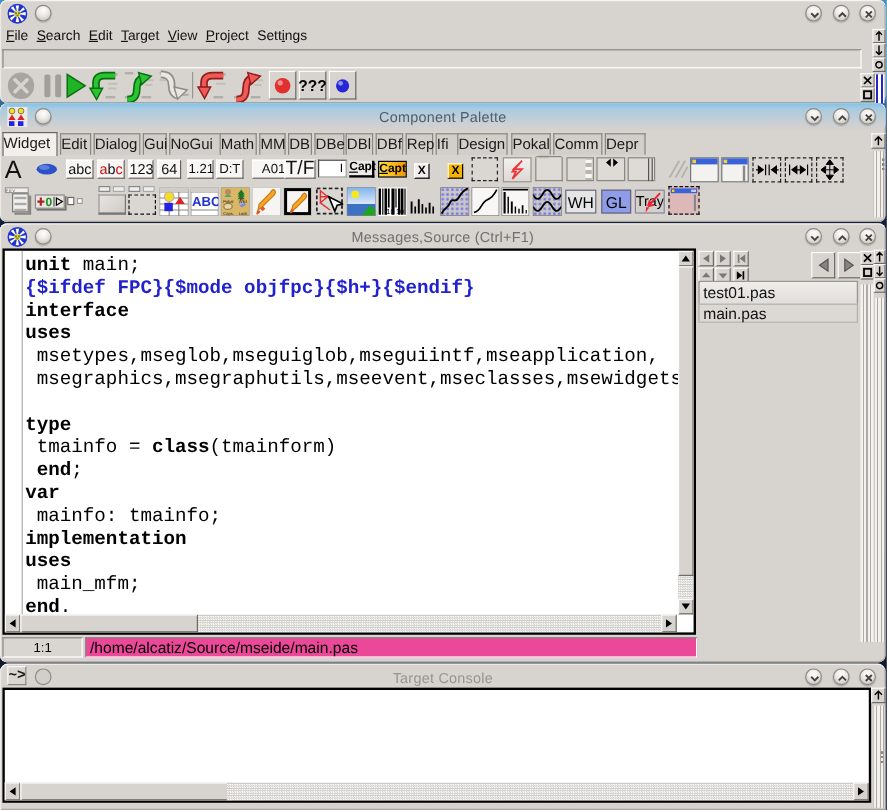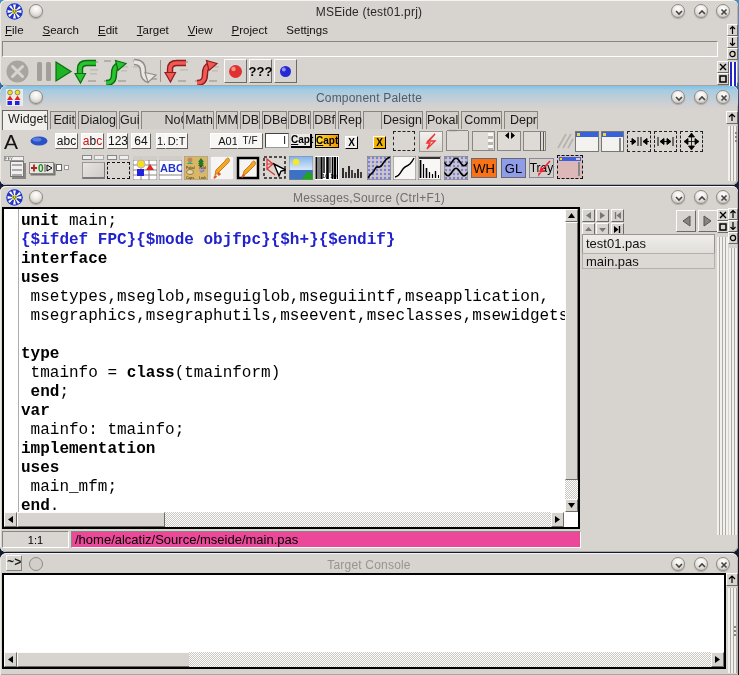--- a/index.html
+++ b/index.html
@@ -8,21 +8,21 @@
 .tb{position:absolute;left:0;top:0;width:100%;height:22px}
 .tb .title{position:absolute;left:0;right:0;top:5px;text-align:center;font-size:12px;letter-spacing:.2px;color:#73818c}
 .cbtn{position:absolute;width:14px;height:14px;border-radius:50%;background:radial-gradient(circle at 50% 30%,#fff,#ece9e5 45%,#d2cec8 75%,#b2aea8);border:1px solid #8e8a84;top:4px;box-shadow:0 1px 1px rgba(90,90,90,.35)}
 .cbtn svg{position:absolute;left:1px;top:1px}
 .sq{position:absolute;background:#d7d3ce;border-top:1px solid #fcfbfa;border-left:1px solid #fcfbfa;border-right:1px solid #6e6a64;border-bottom:1px solid #6e6a64;display:flex;align-items:center;justify-content:center}
 .grip{position:absolute;background:repeating-linear-gradient(90deg,#f2f1ee 0 2px,#aeaba5 2px 3px)}
 .mono{font-family:"Liberation Mono",monospace}
 .hatch{background-image:conic-gradient(#fff 25%,#cac7c2 0 50%,#fff 0 75%,#cac7c2 0);background-size:2px 2px}
 .fitem{font-size:13px;color:#111}
 .dots3{position:absolute;width:2px;height:10px;background:repeating-linear-gradient(#8a8680 0 2px,transparent 2px 4px)}
-.tab{position:absolute;top:25px;height:18px;background:#d2cfca;border:1px solid #8a867f;border-bottom:none;text-align:right;line-height:17px;white-space:nowrap;overflow:visible}
+.tab{position:absolute;top:25px;height:18px;background:#d2cfca;border:1px solid #8a867f;border-bottom:none;text-align:left;line-height:17px;white-space:nowrap;overflow:visible}
 .tab.act{top:24px;height:20px;background:#f2f0ed;border-color:#6a665f;z-index:2}
 .ic{position:absolute;top:1px;height:16px;background:#f7f6f4;border-top:1px solid #fff;border-left:1px solid #fff;border-right:1px solid #66625c;border-bottom:1px solid #66625c;font-size:11px;font-weight:bold;text-align:center;line-height:14px;color:#111}
 .ic2{position:absolute;display:flex;align-items:center;justify-content:center}
 </style></head>
 <body>
 
 <div class="win" id="w1" style="top:0;height:86px">
   <div class="tb">
     <div id="logo1" style="position:absolute;left:6px;top:3px"><svg width="17" height="17" viewBox="0 0 17 17">
           <circle cx="8.5" cy="8.5" r="8.3" fill="#2336c9"></circle>
@@ -35,38 +35,37 @@
             <path d="M8.5 8.5L14 13.4 12 14.8z"></path>
             <path d="M8.5 8.5L13.4 3 14.8 5z"></path>
             <path d="M8.5 8.5L3.6 14 2.2 12z"></path>
           </g>
           <circle cx="8.5" cy="8.5" r="2.7" fill="#ded656"></circle>
           <circle cx="7.3" cy="8" r=".9" fill="#7c7c1c"></circle>
           <circle cx="9.8" cy="8" r=".9" fill="#7c7c1c"></circle>
           <circle cx="8.5" cy="9.9" r=".9" fill="#7c7c1c"></circle>
         </svg></div>
     <div class="cbtn" style="left:29px"></div>
-    <div class="title" style="color:#2a2a2a">MSEide (test01.prj)</div>
     <div class="cbtn" style="left:671px">
         <svg width="12" height="12">
           <path d="M3 5l3 3 3-3" fill="none" stroke="#444" stroke-width="1.6"></path>
         </svg>
       </div>
     <div class="cbtn" style="left:694px">
         <svg width="12" height="12">
           <path d="M3 8l3-3 3 3" fill="none" stroke="#444" stroke-width="1.6"></path>
         </svg>
       </div>
     <div class="cbtn" style="left:716px">
         <svg width="12" height="12">
           <path d="M3.5 3.5l5 5M8.5 3.5l-5 5" fill="none" stroke="#444" stroke-width="1.6"></path>
         </svg>
       </div>
   </div>
-  <div id="menu" style="position:absolute;left:5px;top:24px;font-size:11.5px;color:#111;display:flex;gap:19px">
+  <div id="menu" style="position:absolute;left:5px;top:24px;font-size:11.5px;color:#111;display:flex;gap:7px">
     <span><span style="text-decoration:underline">F</span>ile</span>
     <span><span style="text-decoration:underline">S</span>earch</span>
     <span><span style="text-decoration:underline">E</span>dit</span>
     <span><span style="text-decoration:underline">T</span>arget</span>
     <span><span style="text-decoration:underline">V</span>iew</span>
     <span><span style="text-decoration:underline">P</span>roject</span>
     <span>Sett<span style="text-decoration:underline">i</span>ngs</span>
   </div>
   <div style="position:absolute;left:2px;top:41px;width:716px;height:16px;background:#d9d6d2;border-top:1px solid #8a867f;border-left:1px solid #8a867f;border-bottom:1px solid #fff;border-right:1px solid #fff"></div>
   <div id="toolbar" style="position:absolute;left:0;top:58px;height:27px;width:720px">
@@ -231,23 +230,23 @@
     <div style="position:absolute;left:4px;top:0;font-size:21px;color:#111">A</div>
     <svg style="position:absolute;left:30px;top:6px" width="18" height="10">
         <ellipse cx="9" cy="5" rx="8.5" ry="4.5" fill="#2a52c8"></ellipse>
         <ellipse cx="7" cy="3.6" rx="4.5" ry="2" fill="#5b7edb"></ellipse>
       </svg>
     <div class="ic" style="left:55px;width:23px;top:3px;font-weight:normal;font-size:12px">abc</div>
     <div class="ic" style="left:81px;width:23px;top:3px;font-weight:normal;font-size:12px"><span style="color:#cc1111">a</span>b<span style="color:#cc1111">c</span></div>
     <div class="ic" style="left:107px;width:21px;top:3px;font-weight:normal;font-size:12px">123</div>
     <div class="ic" style="left:131px;width:20px;top:3px;font-weight:normal;font-size:12px">64</div>
     <div class="ic" style="left:156px;width:22px;top:3px;font-weight:normal;font-size:11px">1.21</div>
-    <div class="ic" style="left:165px;width:23px;top:3px;font-weight:normal;font-size:11px">D:T</div>
+    <div class="ic" style="left:180px;width:23px;top:3px;font-weight:normal;font-size:11px">D:T</div>
     <div class="ic" style="left:210px;width:36px;top:3px;font-weight:normal;font-size:11px">A01</div>
-    <div class="ic" style="left:237px;width:26px;top:3px;font-weight:normal;font-size:10px">T/F</div>
+    <div class="ic" style="left:237px;width:26px;top:3px;font-weight:normal;font-size:16px">T/F</div>
     <div style="position:absolute;left:265px;top:3px;width:24px;height:15px;background:#fff;border:1px solid #444;border-bottom-color:#999;border-right-color:#999">
         <span style="position:absolute;right:2px;top:1px;font-size:10px">I</span>
       </div>
     <div style="position:absolute;left:291px;top:4px;width:21px;height:14px;background:#eceae7;border-right:2px solid #000;border-bottom:2px solid #000;font-size:10px;font-weight:bold;text-align:center;line-height:12px"><u>C</u>apt</div>
     <div style="position:absolute;left:315px;top:4px;width:24px;height:14px;background:linear-gradient(90deg,#ffe23a,#f59500);border:1px solid #000;font-size:10px;font-weight:bold;text-align:center;line-height:12px"><u>C</u>apt</div>
     <div style="position:absolute;left:345px;top:6px;width:13px;height:13px;background:#f0eeec;border-top:1px solid #fff;border-left:1px solid #fff;border-right:1.5px solid #000;border-bottom:1.5px solid #000;font-size:10px;font-weight:bold;text-align:center;line-height:11px">X</div>
     <div style="position:absolute;left:373px;top:6px;width:13px;height:13px;background:#f5b400;border-top:1px solid #fff;border-left:1px solid #fff;border-right:1.5px solid #000;border-bottom:1.5px solid #000;font-size:10px;font-weight:bold;text-align:center;line-height:11px">X</div>
     <div style="position:absolute;left:393px;top:1px;width:22px;height:20px;border:1.5px dashed #222;background:#dad7d2"></div>
     <div class="ic2" style="left:419px;top:1px;width:24px;height:21px;background:linear-gradient(#f2f1ef,#dcd9d4);border:1px solid #9b978f">
         <svg width="13" height="17">
@@ -437,21 +436,21 @@
           <path d="M17.5 15v7" stroke-width="1.4"></path>
           <path d="M20.5 19v3" stroke-width="1"></path>
         </g>
       </svg>
     <svg style="position:absolute;left:444px;top:2px" width="24" height="24">
         <rect width="24" height="24" fill="url(#chk)"></rect>
         <path d="M0 6c3 5 5 5 8 0s5-5 8 0 5 5 8 0" fill="none" stroke="#000" stroke-width="1.6"></path>
         <path d="M0 16c3 5 5 5 8 0s5-5 8 0 5 5 8 0" fill="none" stroke="#000" stroke-width="1.6"></path>
         <rect width="24" height="24" fill="none" stroke="#666"></rect>
       </svg>
-    <div class="ic2" style="left:471px;top:4px;width:26px;height:20px;background:#f97316;border:1px solid #667;font-size:13px">WH</div>
+    <div class="ic2" style="left:471px;top:4px;width:26px;height:20px;background:#e5e5e5;border:1px solid #667;font-size:13px">WH</div>
     <div class="ic2" style="left:501px;top:4px;width:25px;height:20px;background:#8f9ce8;border:1px solid #667;font-size:13px">GL</div>
     <div class="ic2" style="left:529px;top:4px;width:25px;height:20px;background:#d3d0cb;border:1px solid #889;font-size:12px;overflow:hidden">Tray<svg style="position:absolute;left:2px;top:0" width="22" height="20">
           <path d="M18 2L8 13M8 13l1.5-5M8 13l5-1.5" stroke="#e23" stroke-width="1.6" fill="none"></path>
           <path d="M6 18l3-4-2.5-.5z" fill="#e23"></path>
         </svg></div>
     <div style="position:absolute;left:557px;top:1px;width:26px;height:24px;border:1.5px dashed #111;background:#ddb8b8">
         <div style="position:absolute;left:1px;top:1px;right:1px;height:4px;background:#3a62d8"></div>
         <div style="position:absolute;left:2px;top:2px;width:2px;height:2px;background:#f5d327"></div>
         <div style="position:absolute;right:2px;top:2px;width:4px;height:2px;background:#ccd"></div>
         <div style="position:absolute;right:2px;top:6px;bottom:2px;width:2px;background:#fff;border:0.5px solid #888"></div>

